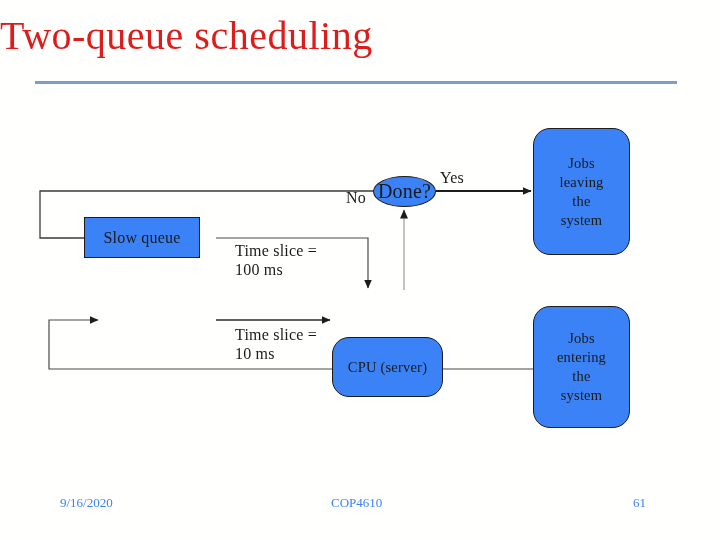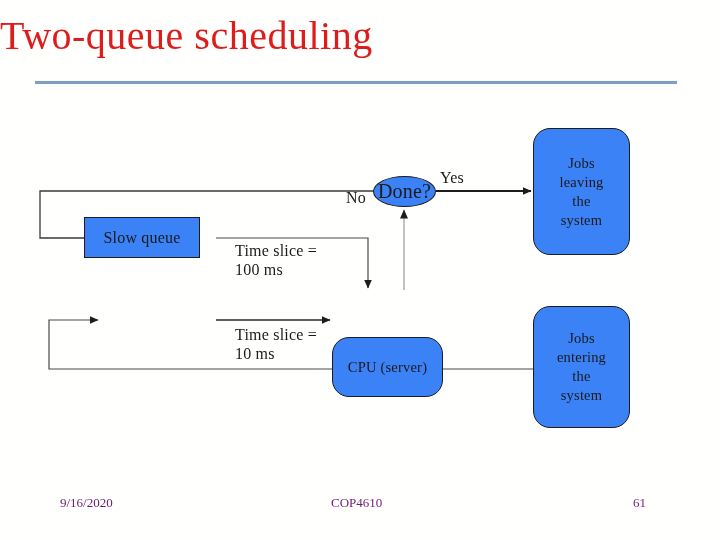--- a/index.html
+++ b/index.html
@@ -27,21 +27,21 @@
     text-align:center;font-size:16px;letter-spacing:0.2px;
     box-sizing:border-box;border:1.5px solid #1c1c1c;
   }
   .rect{border-width:1.5px;}
   .round{border-radius:17px;border-width:1.4px;font-size:14.5px;line-height:19px;white-space:pre-line;}
   .ellipse{border-radius:50%;font-size:20px;}
   .flabel{
     position:absolute;font-size:16px;line-height:19px;
     white-space:pre-line;letter-spacing:0.2px;
   }
-  .footer-item{position:absolute;font-size:13px;color:#701a75;}
+  .footer-item{position:absolute;font-size:13px;color:#3b82f6;}
 </style>
 </head>
 <body>
 
 <div class="slide">
 
   <h1 class="title" style="color: rgb(221, 28, 28);">Two-queue scheduling</h1>
   <div class="rule" style="background: rgb(125, 158, 196);"></div>
 
   <div class="diagram">

